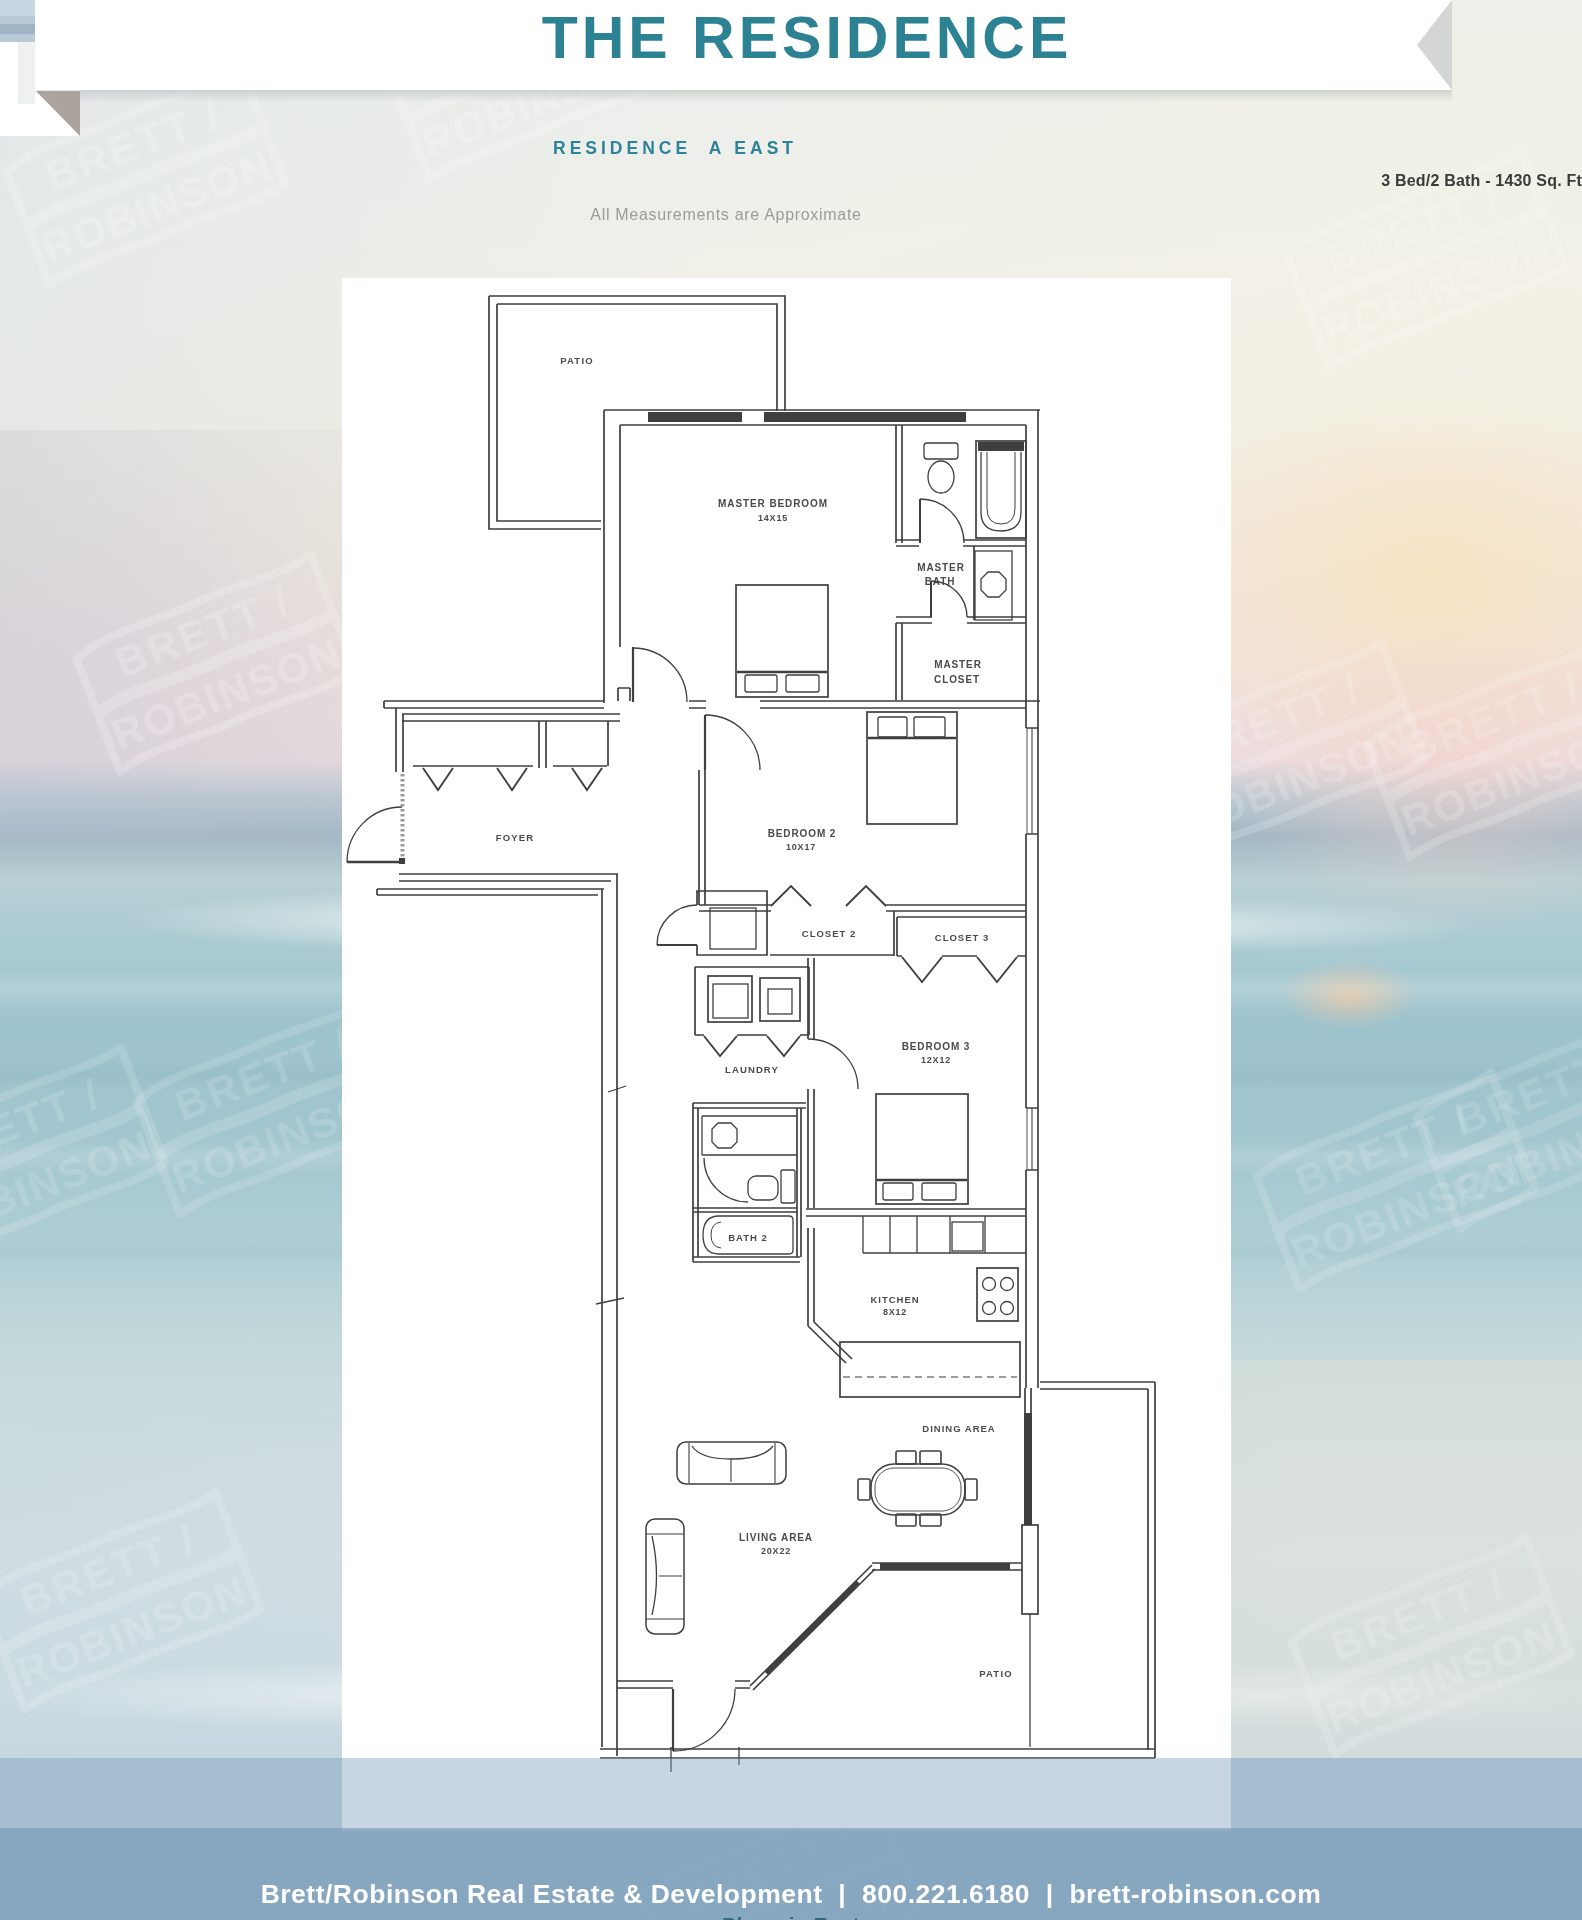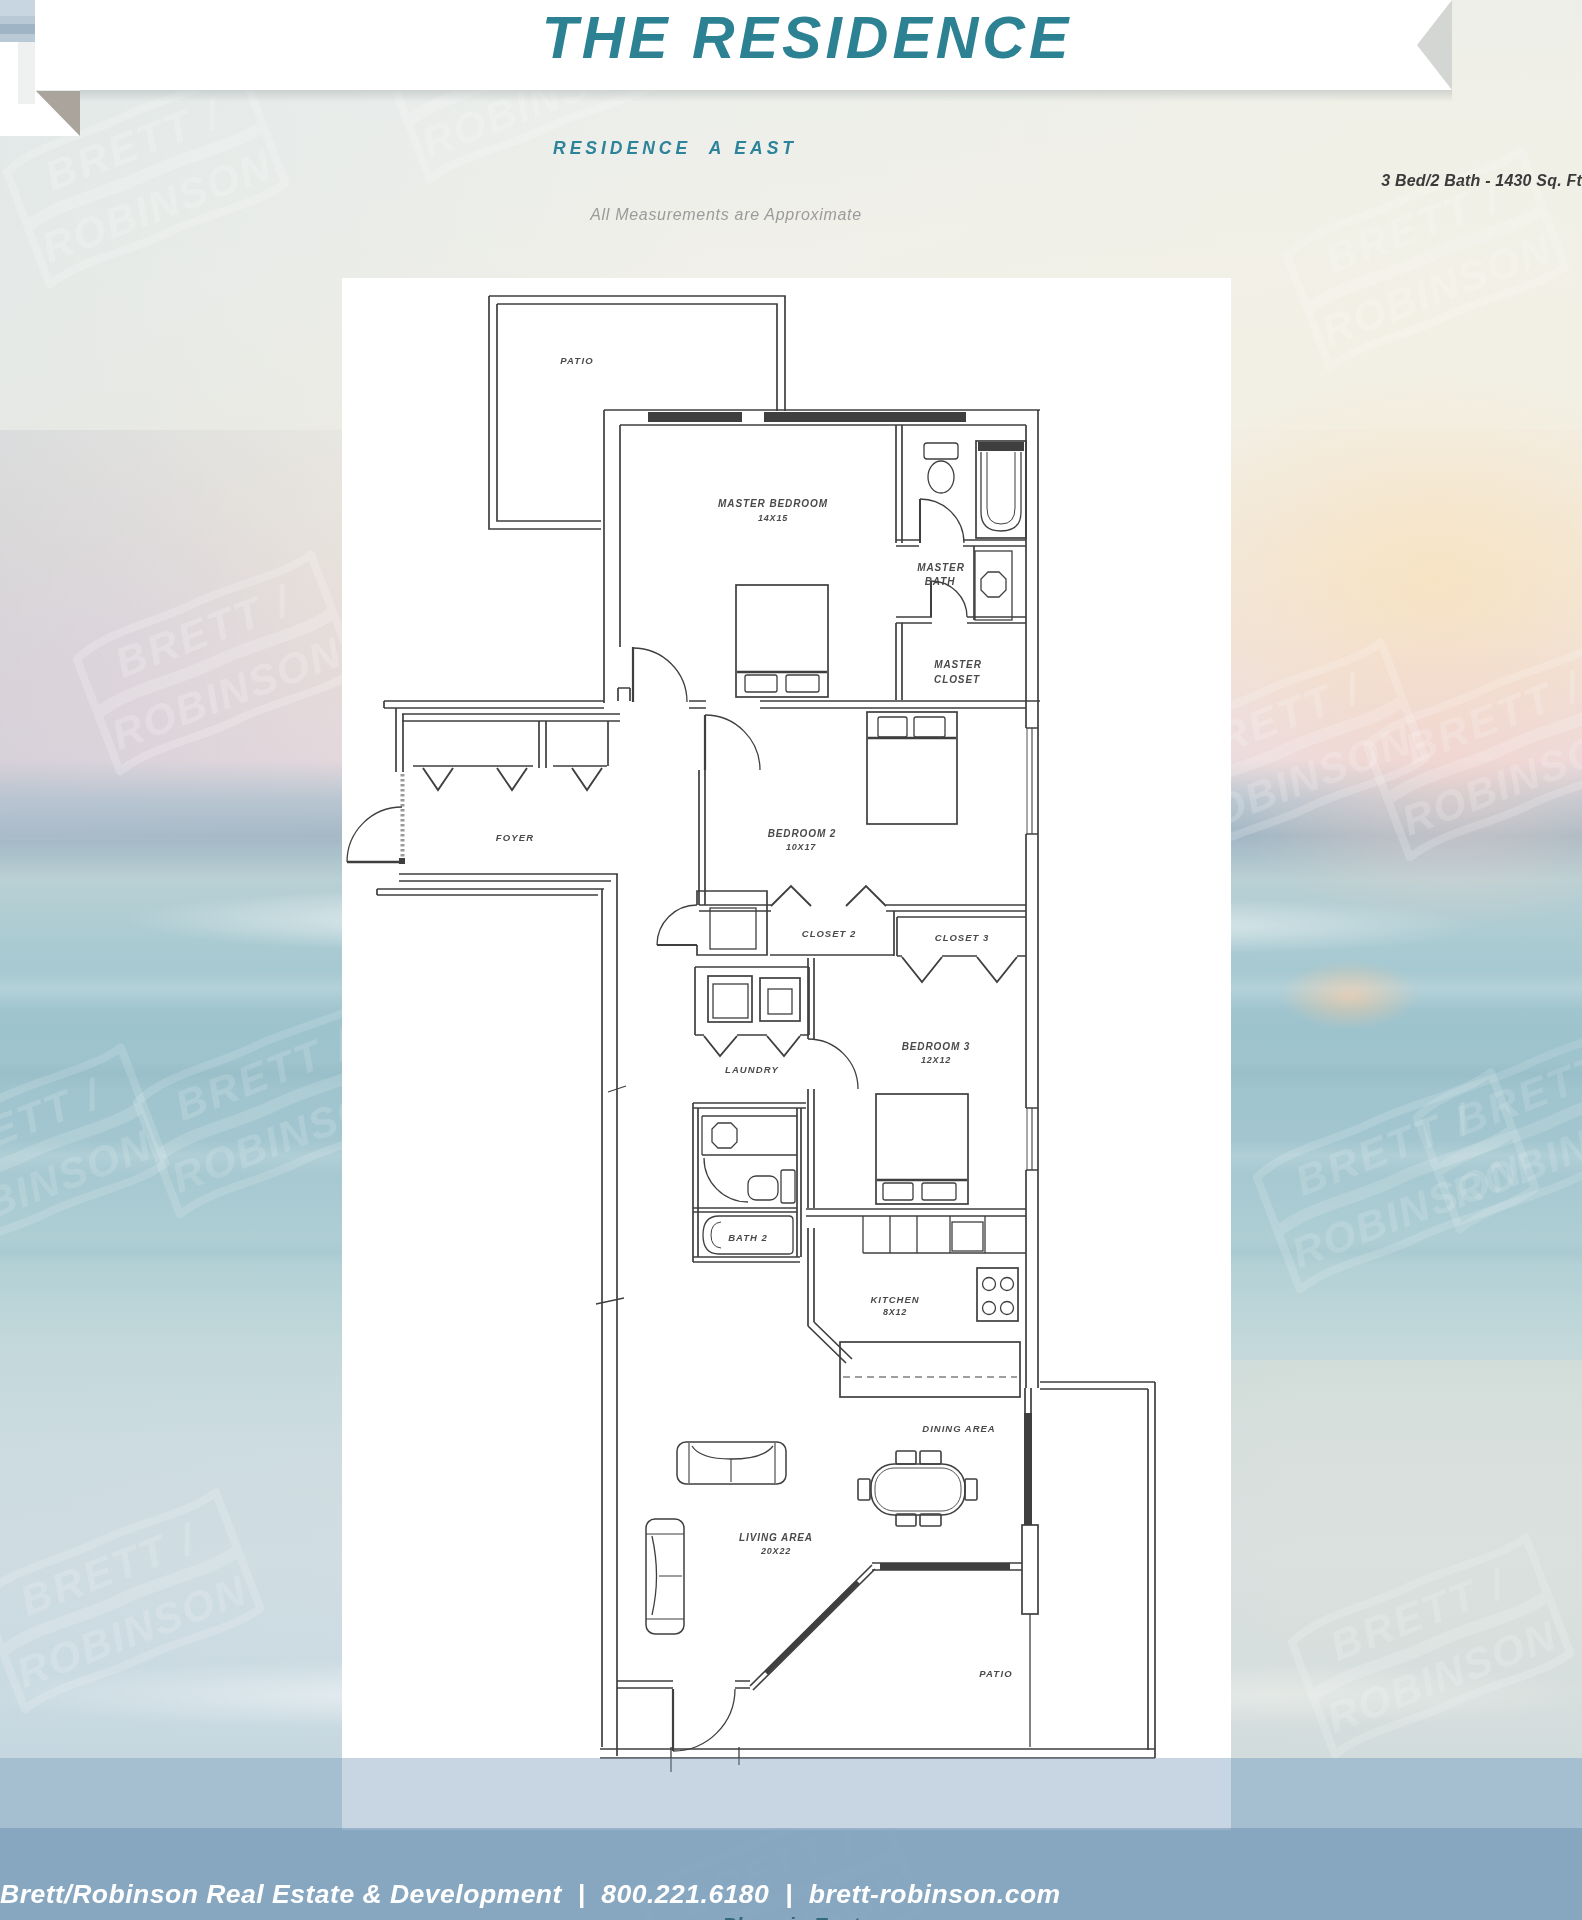--- a/index.html
+++ b/index.html
@@ -1,17 +1,17 @@
 <!DOCTYPE html>
 <html><head>
 <meta charset="utf-8">
 <style>
   html,body{margin:0;padding:0;}
   .page{position:relative;width:1582px;height:1920px;overflow:hidden;
-    font-family:"Liberation Sans",sans-serif;background:#eef0ec;font-style:italic;}
+    font-family:"Liberation Sans",sans-serif;background:#eef0ec;}
   .abs{position:absolute;}
   
   .bg{left:0;top:0;width:1582px;height:1920px;
     background:linear-gradient(to bottom,
       #e9ecec 0px,#edefeb 90px,#f1f0e9 280px,#f2eee4 440px,
       #f1e8dd 560px,#efe0dc 680px,#ecdcde 760px,#b9c7d1 800px,
       #a2b7c4 836px,#b9d0d4 880px,#abcbd2 940px,#9dc3cd 1030px,
       #a3c6cf 1150px,#b0cfd5 1250px,#c2d8da 1340px,#cfdde1 1450px,
       #d2dee3 1560px,#cbdbe2 1700px,#c6d7e0 1757px,#c6d7e0 1920px);}
   .warm1{left:1000px;top:300px;width:582px;height:560px;
@@ -57,21 +57,21 @@
     font-size:16px;letter-spacing:0.7px;}
 
   
   .panel{left:342px;top:278px;width:889px;height:1552px;background:#ffffff;}
 
   
   .band1{left:0;top:1758px;width:1582px;height:162px;background:rgba(121,158,185,0.42);}
   .band2{left:0;top:1828px;width:1582px;height:92px;background:rgba(109,148,180,0.55);}
   .units{left:0;top:1824px;width:1582px;text-align:center;color:#4d5c6b;
     font-size:16.5px;font-weight:bold;letter-spacing:0.6px;}
-  .footerline{left:0;top:1879px;width:1582px;color:#ffffff;
+  .footerline{left:0;top:1879px;width:1582px;text-align:center;color:#ffffff;
     font-size:26.5px;font-weight:bold;letter-spacing:0.5px;}
   .phoenix{left:0;top:1913px;width:1582px;text-align:center;color:#356a7d;
     font-size:21px;font-weight:bold;letter-spacing:0.5px;}
 </style>
 </head>
 <body>
 <div class="page">
 
   <div class="abs bg"></div>
 

